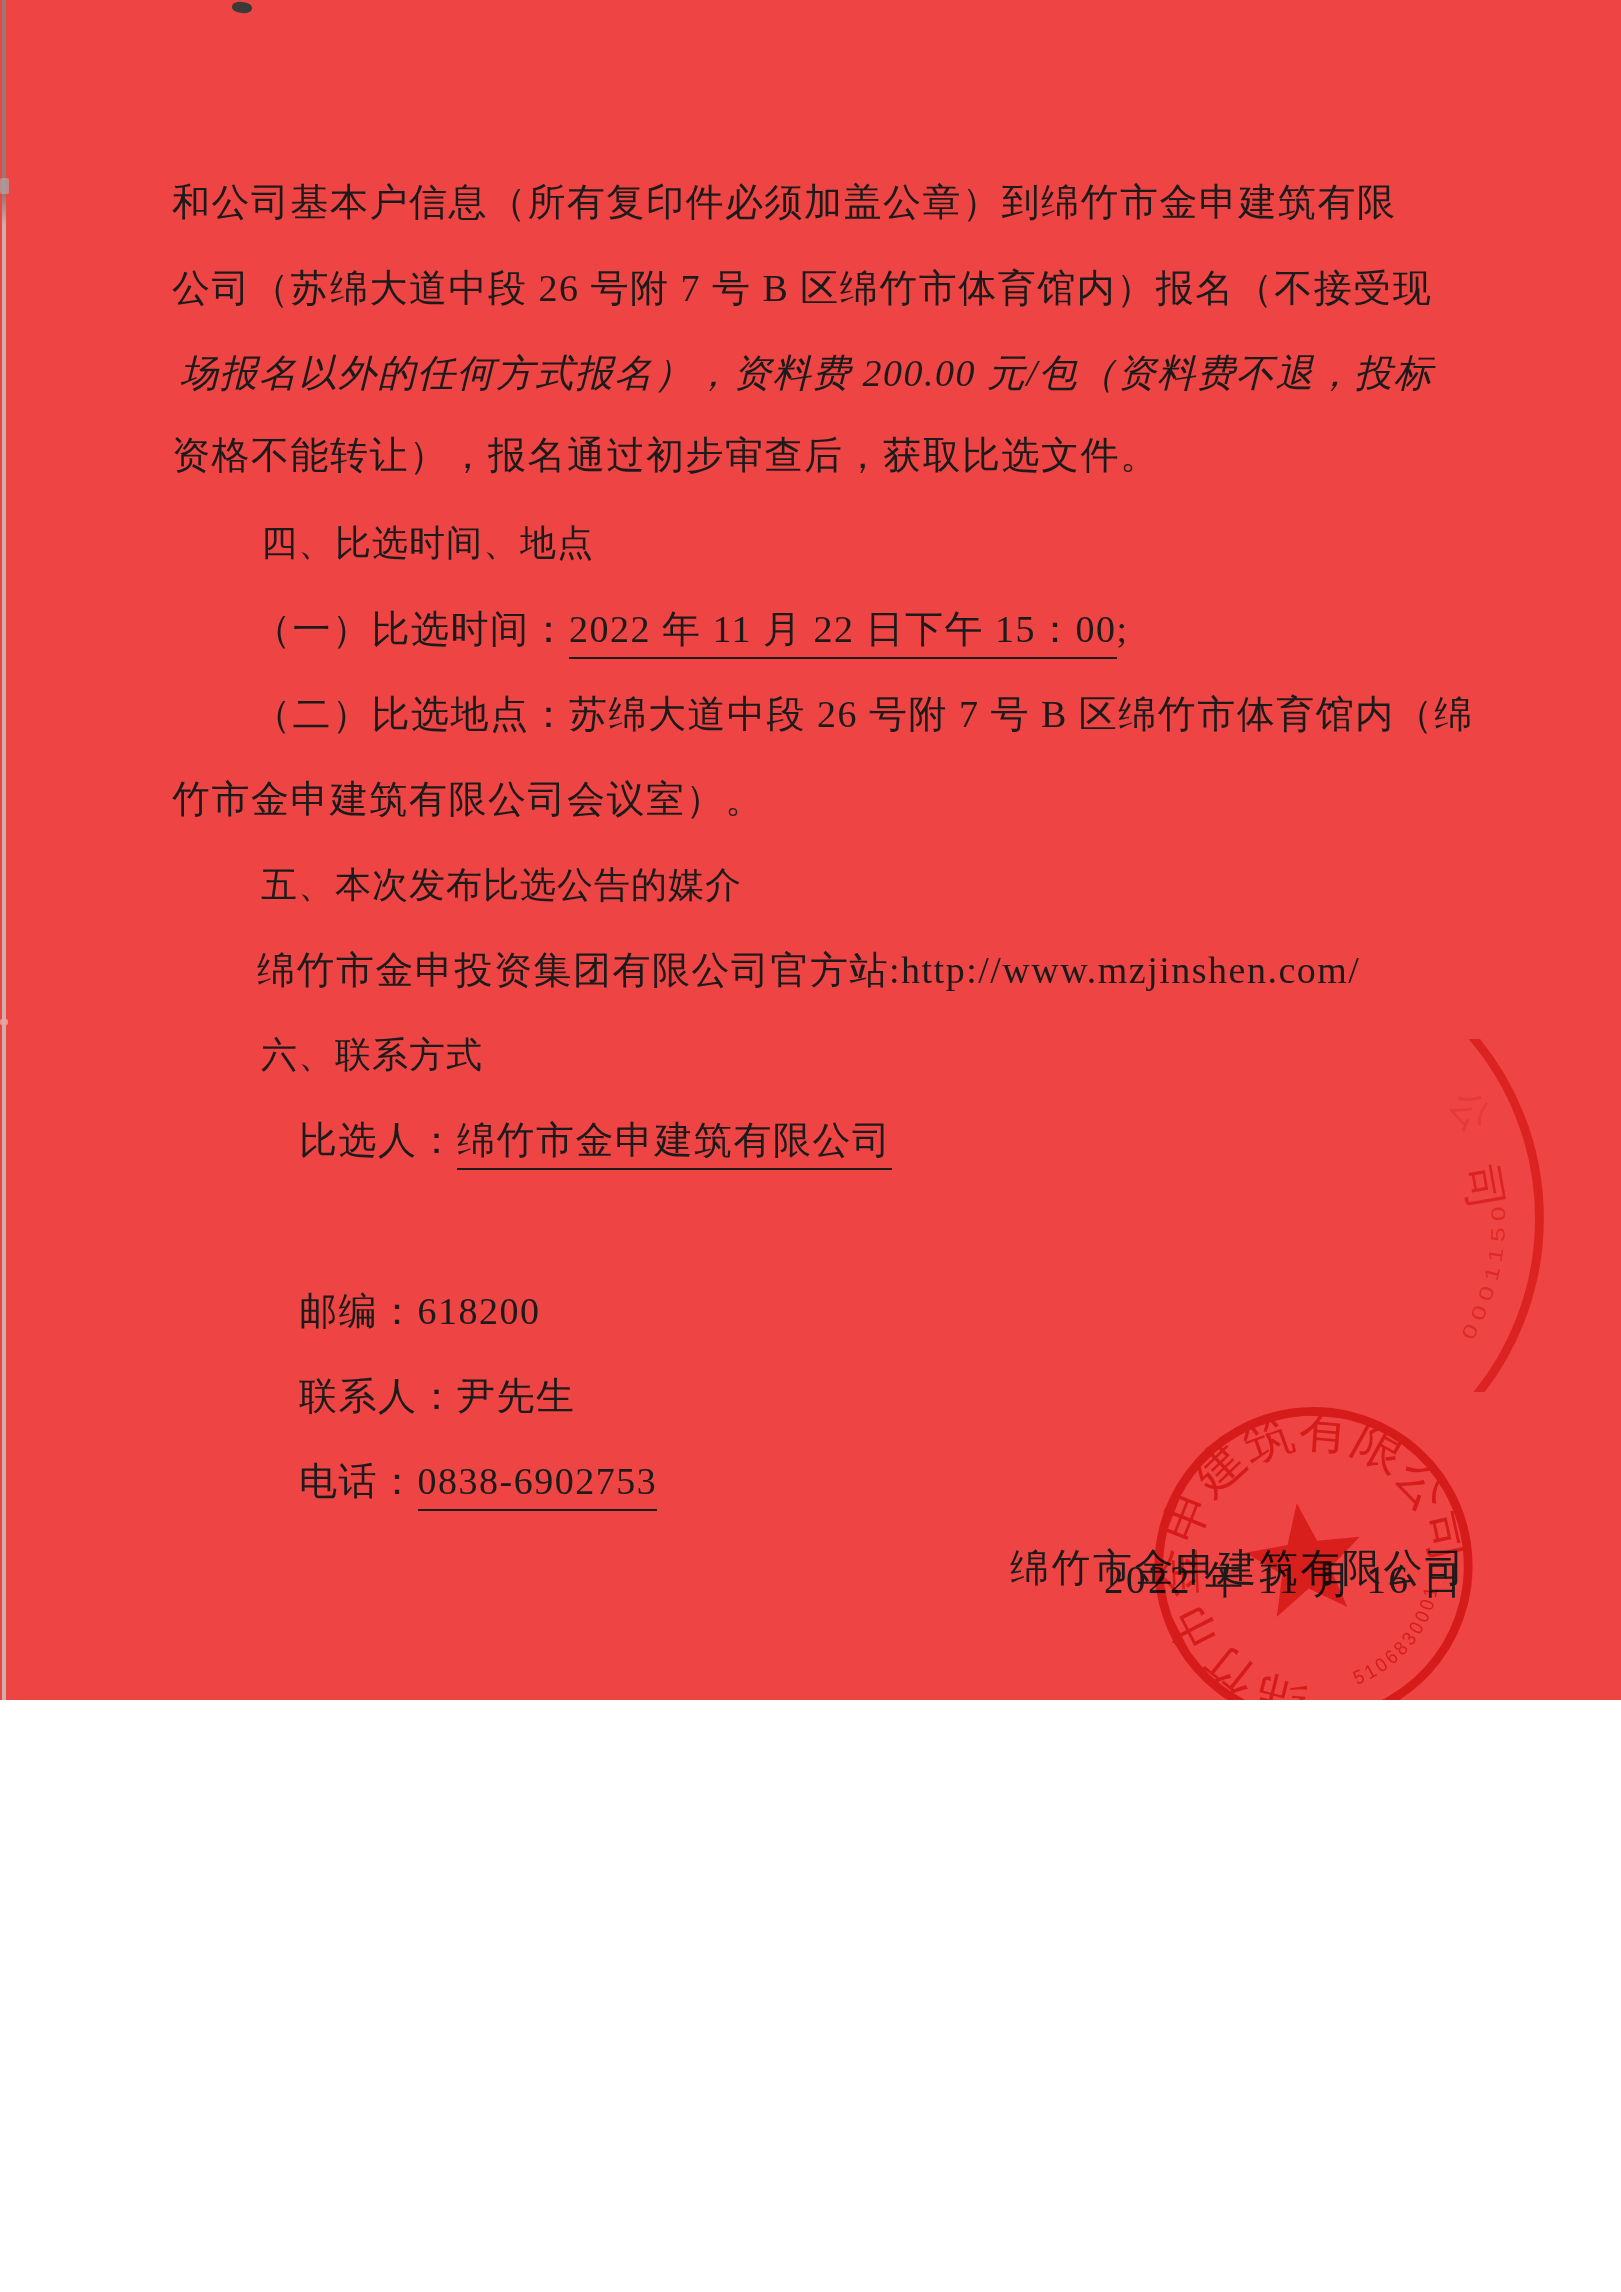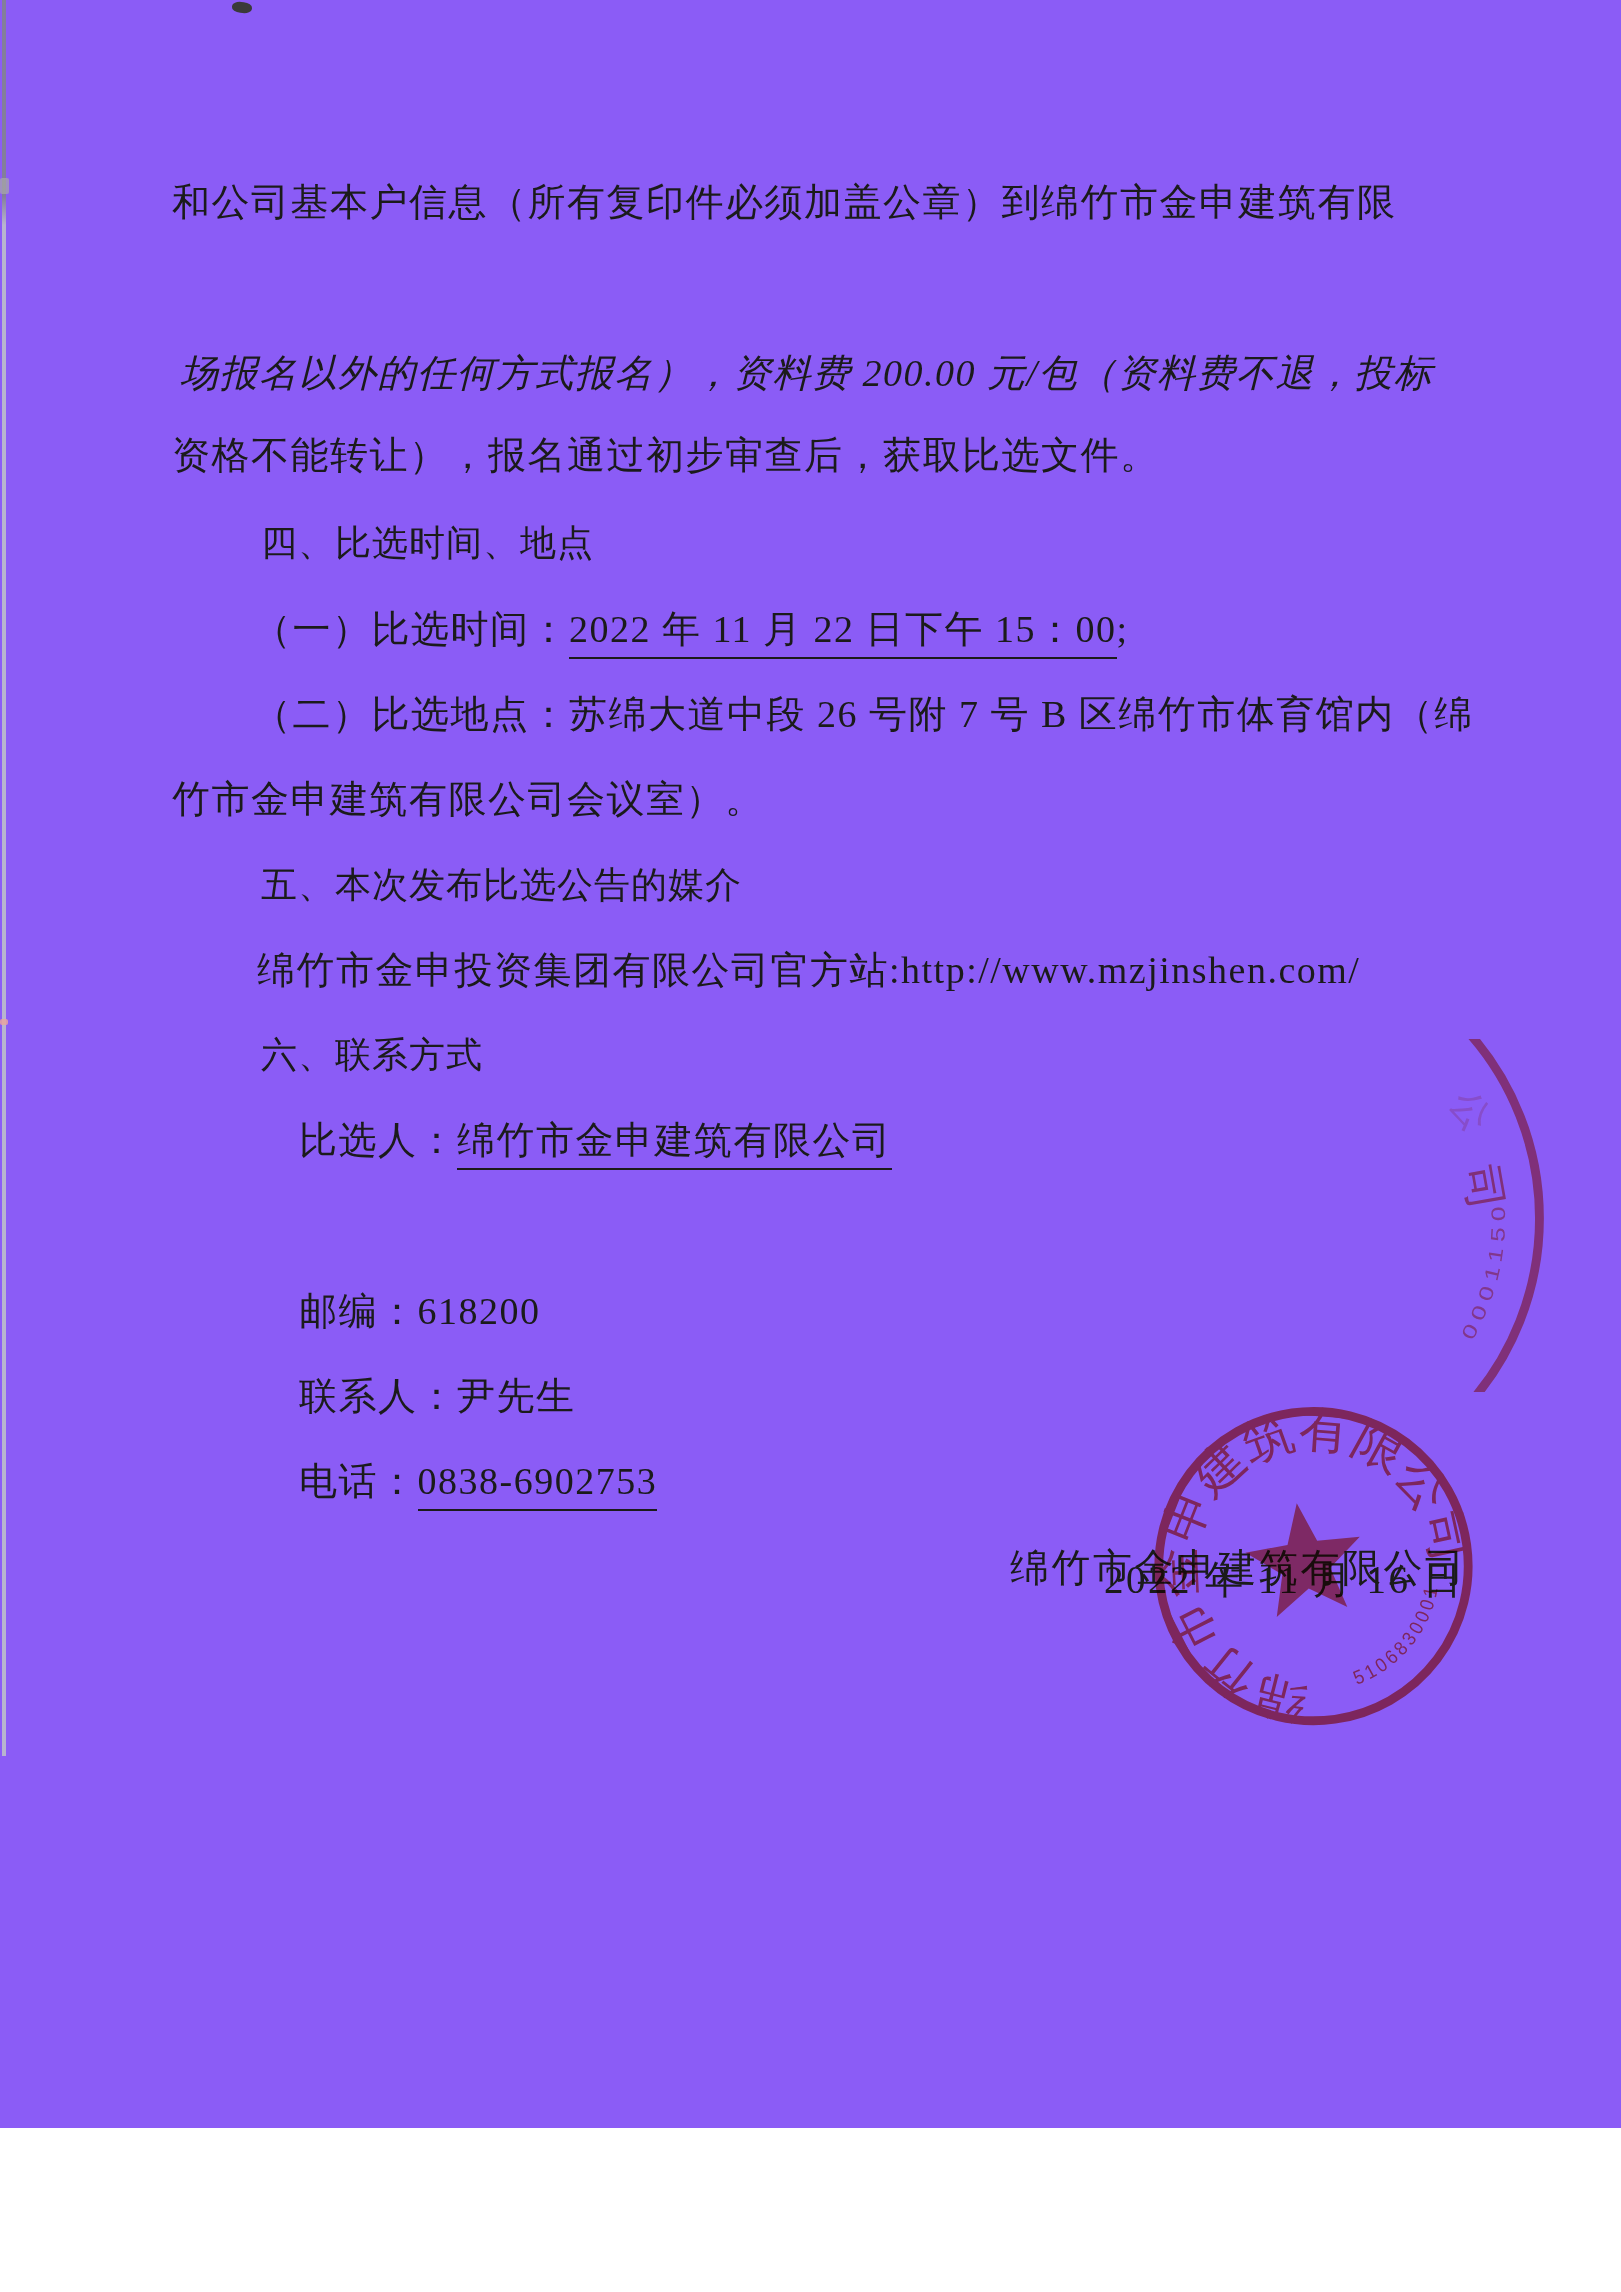--- a/index.html
+++ b/index.html
@@ -1,17 +1,17 @@
 <!DOCTYPE html>
 <html><head>
 <meta charset="utf-8">
 <style>
   html,body{margin:0;padding:0;background:#ffffff;}
   .page{
-    position:relative;width:1621px;height:2128px;background:#8b5cf6;overflow:hidden;
+    position:relative;width:1621px;height:1700px;background:#ef4444;overflow:hidden;
     font-family:"Liberation Serif","DejaVu Serif",serif;color:#1b1b1b;
   }
   .line{position:absolute;white-space:nowrap;font-size:38px;letter-spacing:1.5px;line-height:1.15;}
   .heading{font-family:"Liberation Sans","DejaVu Sans",sans-serif;font-weight:400;font-size:36px;letter-spacing:1px;}
   .u{border-bottom:2.9px solid #1b1b1b;padding-bottom:6.9px;}
   .sig{font-size:39px;letter-spacing:2.5px;}
   .footer-num{position:absolute;font-family:"Liberation Sans","DejaVu Sans",sans-serif;font-size:29px;color:#2a2a2a;}
   .seal-svg{position:absolute;mix-blend-mode:multiply;}
   .artifact{position:absolute;}
   .edge-line{left:2px;top:0;width:3.9px;height:1756px;opacity:.8;
@@ -24,20 +24,21 @@
 <body>
 
 <div class="page">
 
   <div class="artifact edge-line"></div>
   <div class="artifact edge-dash"></div>
   <div class="artifact edge-pink"></div>
   <div class="artifact top-spot"></div>
 
   <div class="line" style="top:181px;left:172px;">和公司基本户信息（所有复印件必须加盖公章）到绵竹市金申建筑有限</div>
+  <div class="line" style="top:267px;left:172px;">公司（苏绵大道中段 26 号附 7 号 B 区绵竹市体育馆内）报名（不接受现</div>
   <div class="line" style="top:352px;left:180px;font-style:italic;">场报名以外的任何方式报名），资料费 200.00 元/包（资料费不退，投标</div>
   <div class="line" style="top:434px;left:172px;">资格不能转让），报名通过初步审查后，获取比选文件。</div>
 
   <div class="line heading" style="top:522px;left:261px;">四、比选时间、地点</div>
   <div class="line" style="top:608px;left:253px;">
     <span>（一）比选时间：</span><span class="u">2022 年 11 月 22 日下午 15：00</span><span>;</span>
   </div>
   <div class="line" style="top:693px;left:253px;">（二）比选地点：苏绵大道中段 26 号附 7 号 B 区绵竹市体育馆内（绵</div>
   <div class="line" style="top:778px;left:172px;">竹市金申建筑有限公司会议室）。</div>
 

